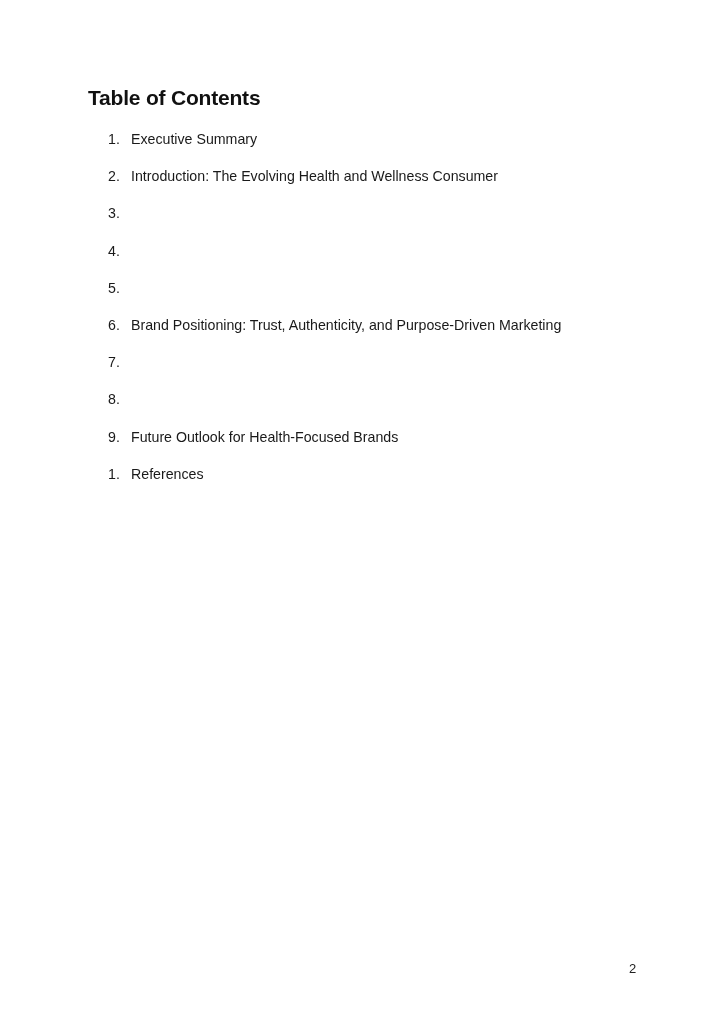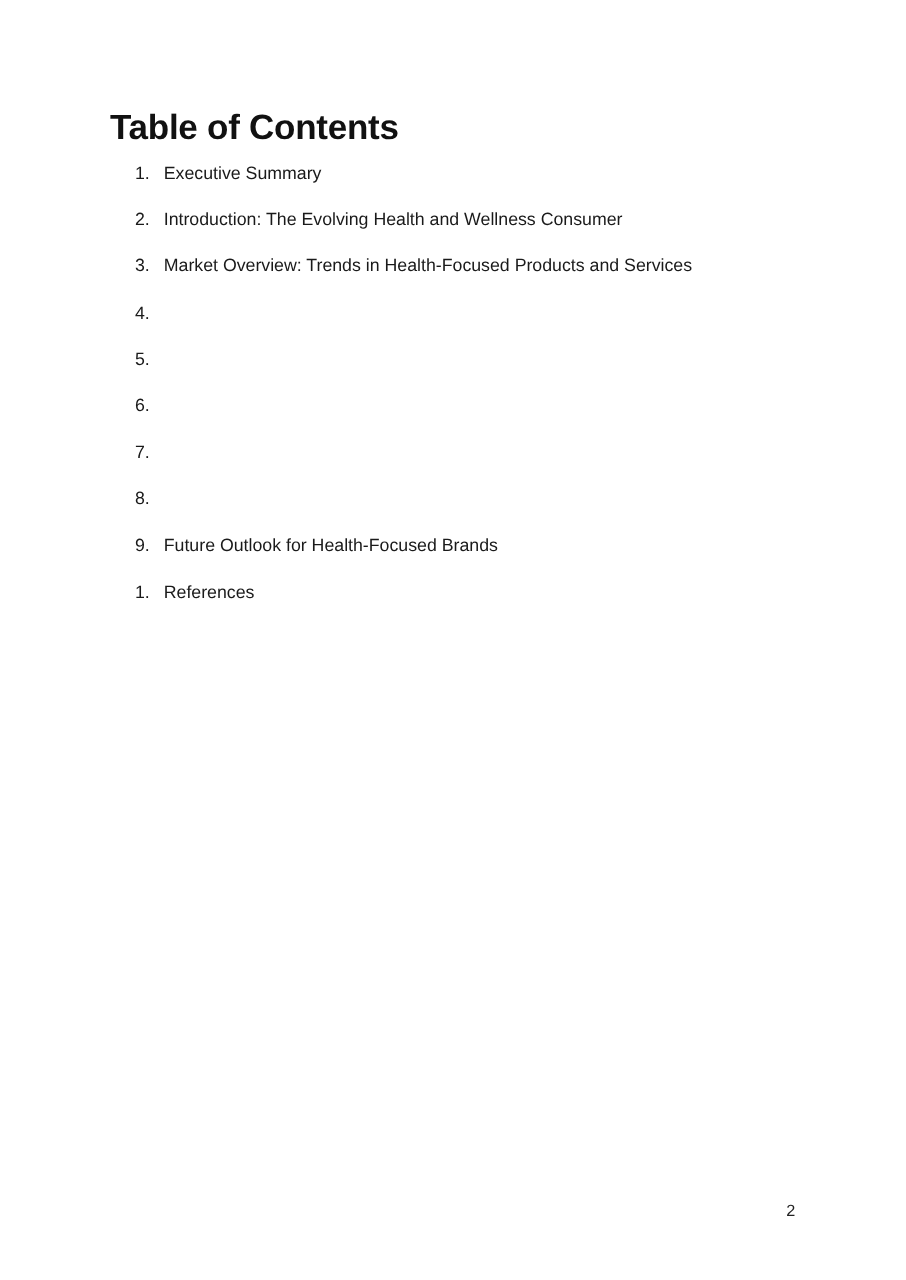--- a/index.html
+++ b/index.html
@@ -1,18 +1,18 @@
 <!DOCTYPE html>
 <html><head>
 <meta charset="utf-8">
 <style>
   html, body { margin: 0; padding: 0; background: #ffffff; }
   body { width: 725px; height: 1024px; position: relative; overflow: hidden;
          font-family: "Liberation Sans", "DejaVu Sans", sans-serif; color: #1a1a1a; }
-  .title { position: absolute; left: 88px; top: 86px; font-size: 28px; font-weight: bold;
+  .title { position: absolute; left: 88px; top: 86px; font-size: 21px; font-weight: bold;
            margin: 0; letter-spacing: -0.2px; color: #111; }
   .toc { position: absolute; left: 108px; top: 129px; margin: 0; padding: 0; list-style: none; }
   .toc li { height: 37.2px; display: flex; align-items: flex-start; font-size: 14.2px; line-height: 20px; }
   .toc .num { width: 23px; display: inline-block; }
   .page-num { position: absolute; left: 629px; top: 961px; font-size: 13px; color: #222; }
 </style>
 </head>
 <body>
 
 <h1 class="title">Table of Contents</h1>
@@ -21,30 +21,30 @@
   <li>
       <span class="num">1.</span>
       <span>Executive Summary</span>
     </li>
   <li>
       <span class="num">2.</span>
       <span>Introduction: The Evolving Health and Wellness Consumer</span>
     </li>
   <li>
       <span class="num">3.</span>
-      <span>Market Overview: Trends in Health-Focused Products and Services</span>
     </li>
   <li>
       <span class="num">4.</span>
     </li>
   <li>
       <span class="num">5.</span>
     </li>
   <li>
       <span class="num">6.</span>
+      <span>Brand Positioning: Trust, Authenticity, and Purpose-Driven Marketing</span>
     </li>
   <li>
       <span class="num">7.</span>
     </li>
   <li>
       <span class="num">8.</span>
     </li>
   <li>
       <span class="num">9.</span>
       <span>Future Outlook for Health-Focused Brands</span>

